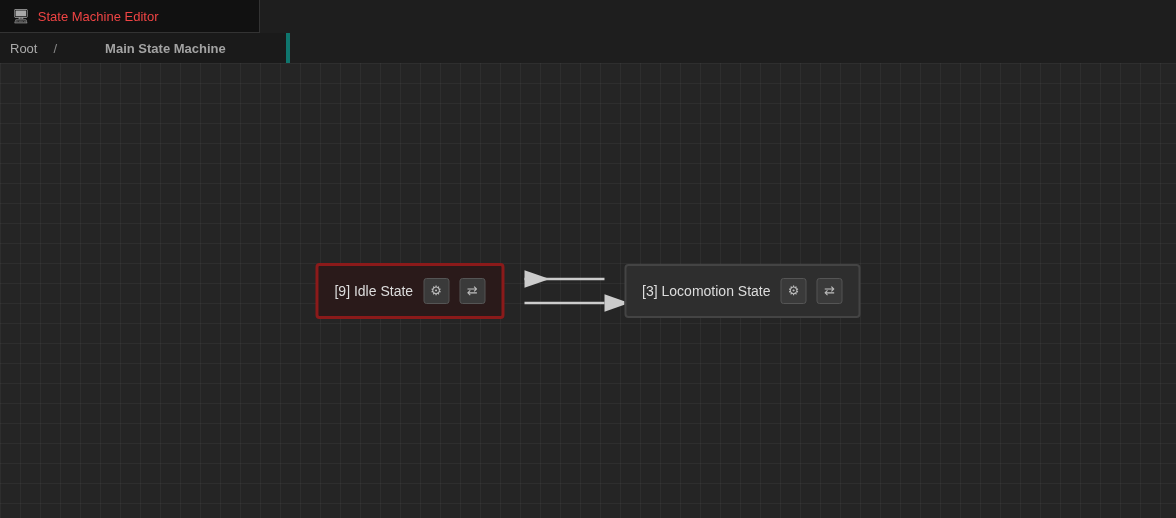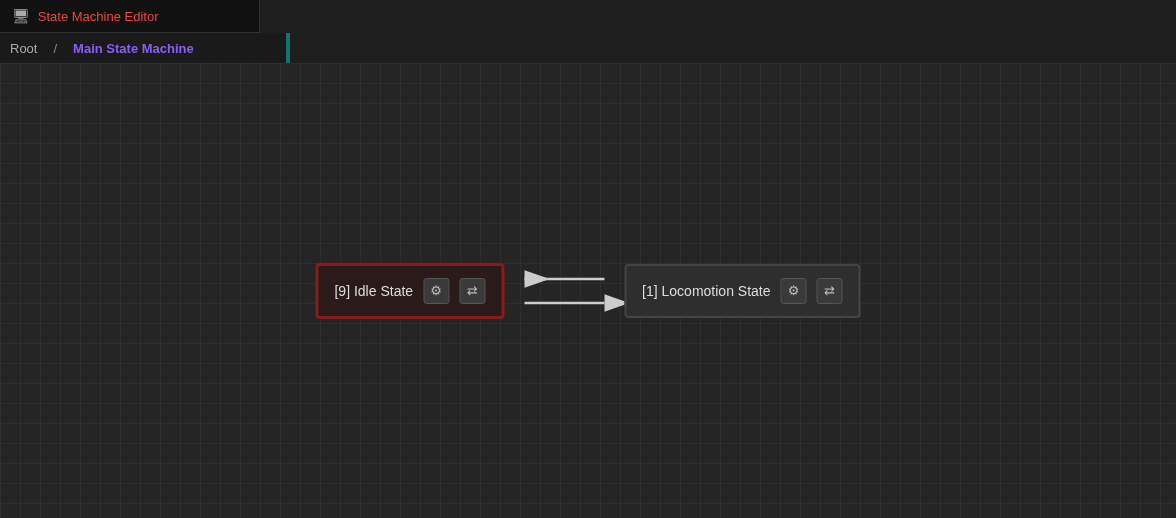--- a/index.html
+++ b/index.html
@@ -53,23 +53,24 @@
       color: #aaa;
       font-size: 13px;
     }
 
     #breadcrumb-bar .breadcrumb-sep {
       color: #888;
       font-size: 13px;
     }
 
     #breadcrumb-bar .breadcrumb-current {
-      color: #8b5cf6;
+      color: #a3a3a3;
       font-size: 13px;
       font-weight: 600;
+      margin-left: 32px;
     }
 
     
     #canvas {
       position: absolute;
       top: 63px;
       left: 0;
       right: 0;
       bottom: 0;
       background-color: #252525;
@@ -200,21 +201,21 @@
           </marker>
         </defs>
 
         <line x1="100" y1="28" x2="20" y2="28" stroke="#ccc" stroke-width="2.5" marker-end="url(#arrowhead-left)"></line>
 
         <line x1="20" y1="52" x2="100" y2="52" stroke="#ccc" stroke-width="2.5" marker-end="url(#arrowhead-right)"></line>
       </svg>
     </div>
 
     <div class="state-node">
-      <span class="node-label">[1] Locomotion State</span>
+      <span class="node-label">[3] Locomotion State</span>
       <button class="node-gear-btn">
         <span>⚙</span>
       </button>
       <button class="node-swap-btn">
         <span>⇄</span>
       </button>
     </div>
 
   </div>
 </div>

